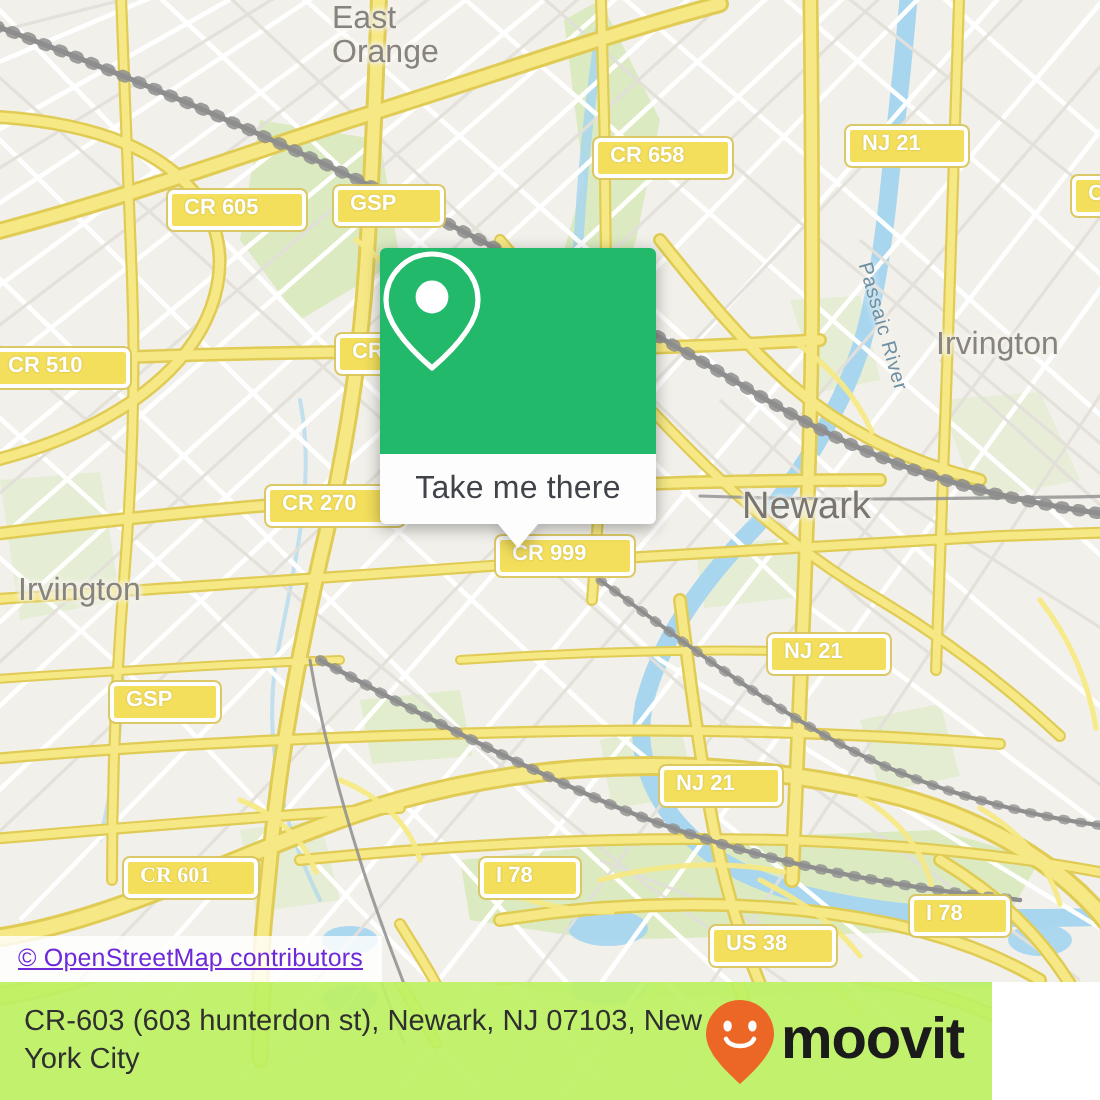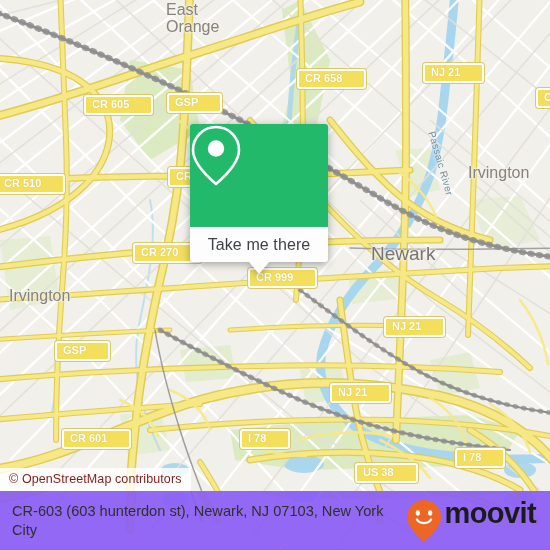--- a/index.html
+++ b/index.html
@@ -25,43 +25,43 @@
 
   
   .shield{position:absolute;background:#f3df5c;border:2px solid #ffffff;
           border-radius:3px;color:#ffffff;font-size:11px;font-weight:bold;
           padding:1px 22px 2px 6px;line-height:13px;white-space:nowrap;
           text-shadow:0 0 1px rgba(140,120,20,.45);
           box-shadow:0 0 0 1px rgba(216,196,90,.9);}
 
   
   #attrib{position:absolute;left:0;bottom:0;background:rgba(255,255,255,.82);
-          font-size:12.5px;color:#7f1d1d;padding:4px 9px 5px 9px;letter-spacing:.1px;}
+          font-size:12.5px;color:#6d28d9;padding:4px 9px 5px 9px;letter-spacing:.1px;text-decoration:underline;}
 
   
   #popup{position:absolute;left:190px;top:124px;width:138px;
          filter:drop-shadow(0 2px 4px rgba(0,0,0,.33));}
   #popup-head{background:#22b96b;height:103px;border-radius:3px 3px 0 0;
               display:flex;align-items:center;justify-content:center;}
   #popup-foot{background:#fdfdfd;height:35px;border-radius:0 0 3px 3px;
               display:flex;align-items:center;justify-content:center;}
   #popup-foot span{font-size:16px;color:#404349;letter-spacing:.1px;}
   #popup-tail{position:absolute;left:50%;margin-left:-10px;top:138px;
               width:0;height:0;border-left:10px solid transparent;
               border-right:10px solid transparent;border-top:12px solid #fdfdfd;}
 
   
-  #bottom{position:absolute;left:0;top:491px;width:550px;height:59px;
-          background:#8b5cf6;overflow:hidden;}
+  #bottom{position:absolute;left:0;top:491px;width:496px;height:59px;
+          background:#bef264;overflow:hidden;}
   #bottom-wm{position:absolute;left:0;top:-491px;width:550px;height:550px;
              opacity:.08;}
   #bottom-inner{position:relative;height:100%;display:flex;align-items:center;
                 padding:0 12px;box-sizing:border-box;}
   #caption{flex:1;font-size:14.6px;color:#2f2f2f;line-height:19px;max-width:400px;}
-  #logo{display:flex;align-items:flex-start;gap:3px;margin-right:2px;}
+  #logo{display:flex;align-items:center;gap:3px;margin-right:2px;}
   #logo-word{font-size:29px;font-weight:bold;color:#1c1b1b;letter-spacing:-.6px;
              line-height:29px;}
 </style>
 </head>
 <body>
 
 <div id="screen">
 
   <div id="map">
 
@@ -260,21 +260,21 @@
     <div class="shield" style="left:297px;top:69px;">CR 658</div>
     <div class="shield" style="left:423px;top:63px;">NJ 21</div>
     <div class="shield" style="left:536px;top:88px;">C</div>
     <div class="shield" style="left:-4px;top:174px;">CR 510</div>
     <div class="shield" style="left:168px;top:167px;text-align:right;">CR</div>
     <div class="shield" style="left:133px;top:243px;">CR 270</div>
     <div class="shield" style="left:248px;top:268px;">CR 999</div>
     <div class="shield" style="left:384px;top:317px;">NJ 21</div>
     <div class="shield" style="left:55px;top:341px;">GSP</div>
     <div class="shield" style="left:330px;top:383px;">NJ 21</div>
-    <div class="shield" style="left:62px;top:429px;">CR 601</div>
+    <div class="shield" style="left:62px;top:429px;font-family:Liberation Serif, serif;">CR 601</div>
     <div class="shield" style="left:240px;top:429px;">I 78</div>
     <div class="shield" style="left:455px;top:448px;">I 78</div>
     <div class="shield" style="left:355px;top:463px;">US 38</div>
 
     <div id="attrib">© OpenStreetMap contributors</div>
 
     <div id="popup">
       <div id="popup-head">
         <svg width="52" height="63" viewBox="0 0 52 63">
           <path d="M26 3 C13.3 3 3 13.3 3 26 C3 36 12 48 26 60 C40 48 49 36 49 26 C49 13.3 38.7 3 26 3 Z" fill="none" stroke="#ffffff" stroke-width="2.6" stroke-linejoin="round"></path>

